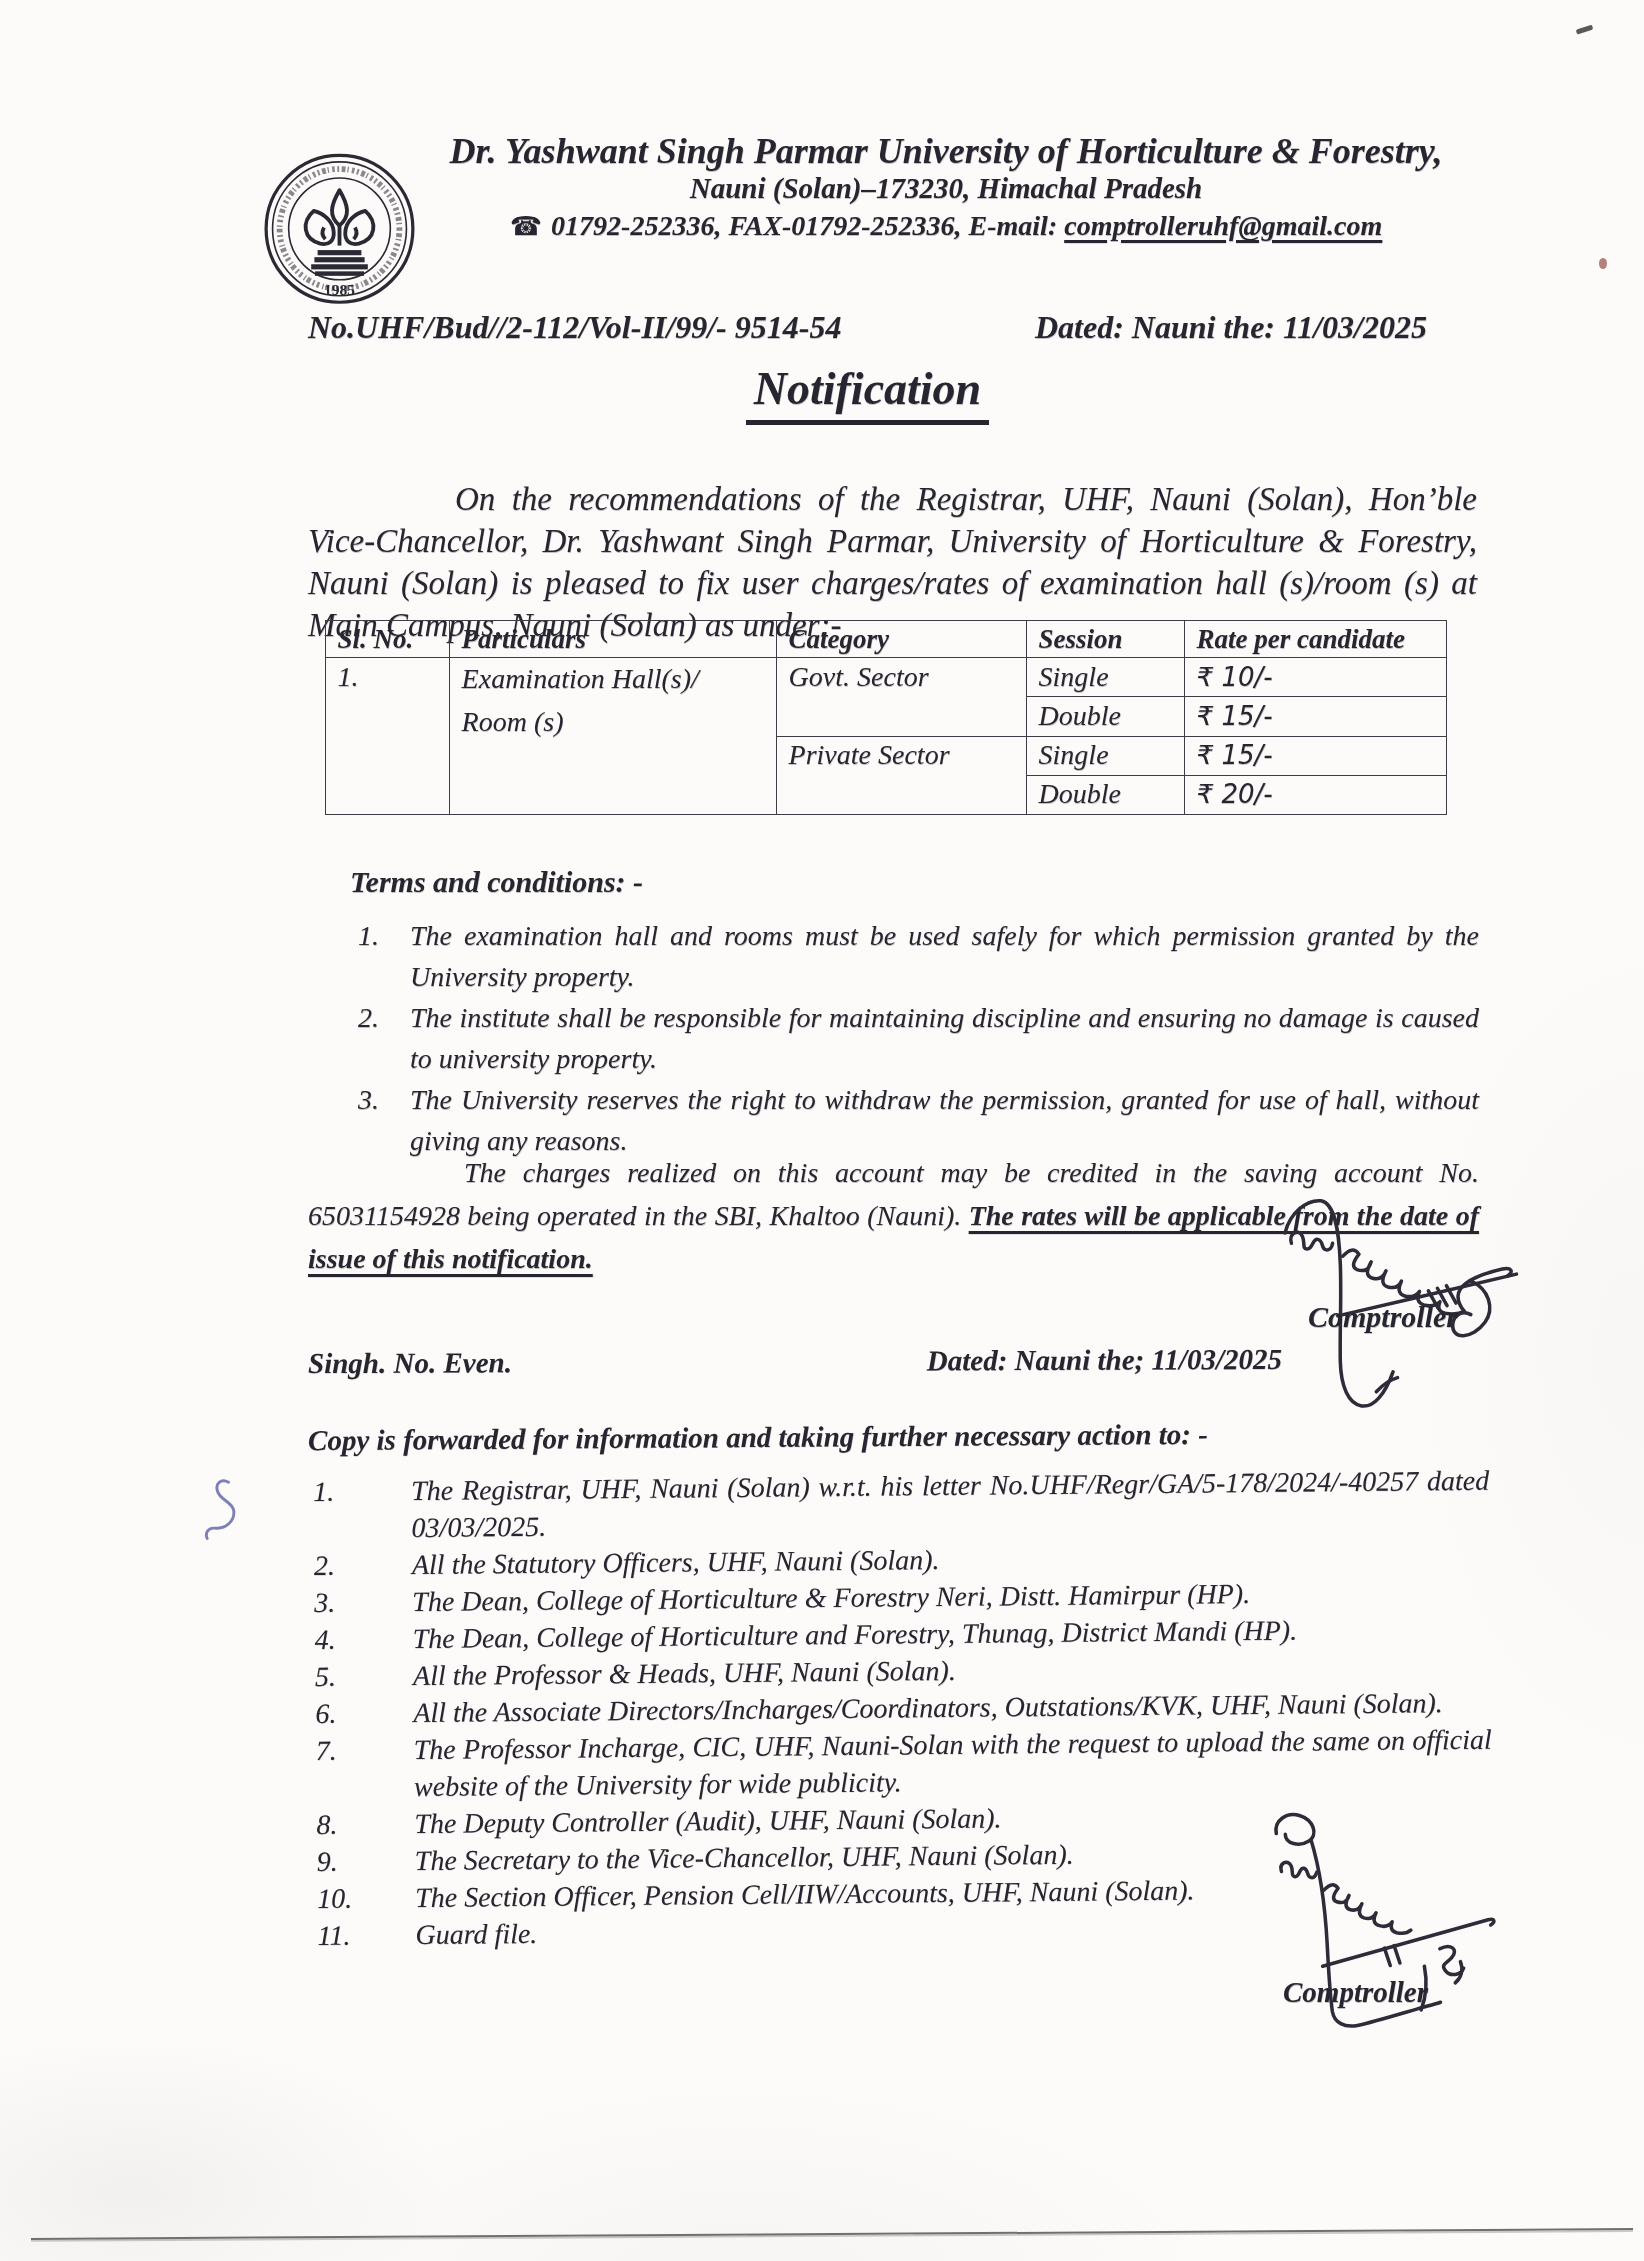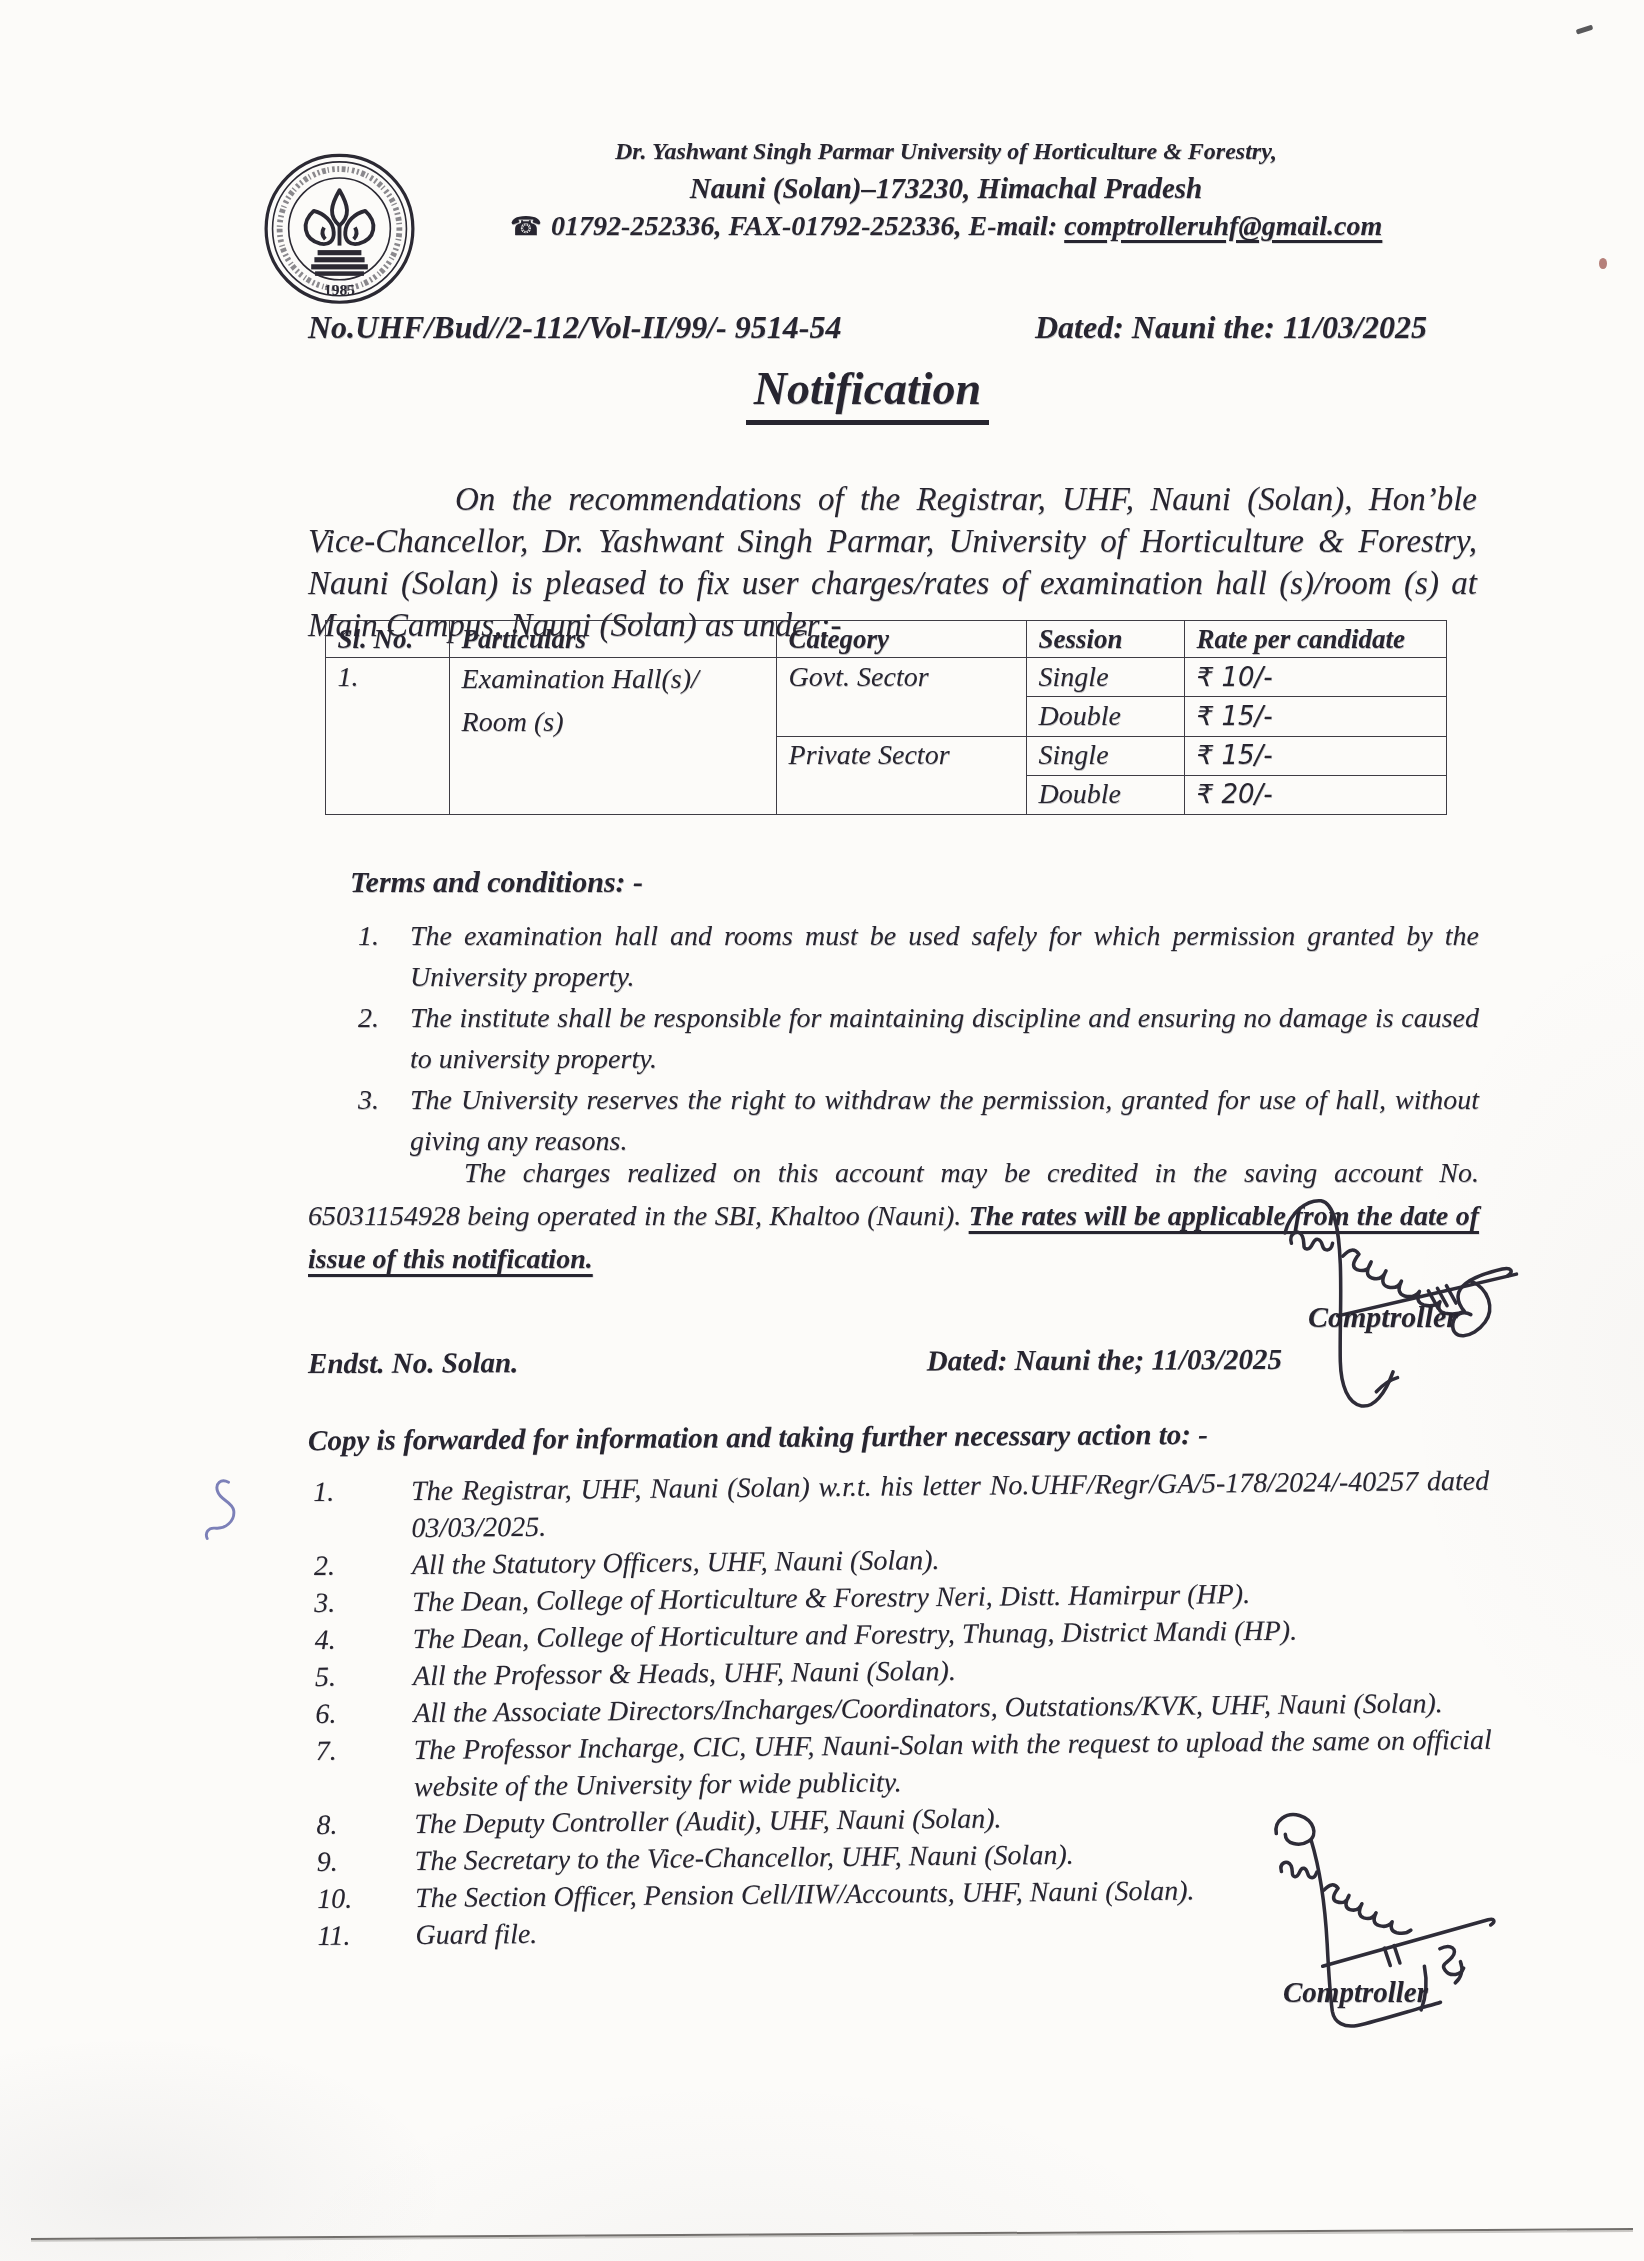--- a/index.html
+++ b/index.html
@@ -17,21 +17,21 @@
     overflow:hidden;
   }
   .abs{position:absolute;}
   .it{font-style:italic;}
   .bi{font-style:italic;font-weight:bold;}
   .soft{text-shadow:0.4px 0.5px 0.6px rgba(40,38,52,.28);}
 
   
   .logo{top:131px;left:262px;}
   .header-lines{top:133px;left:428px;width:1036px;text-align:center;}
-  .header-lines .h1{font-size:24px;line-height:37px;text-align:center;}
+  .header-lines .h1{font-size:36px;line-height:37px;text-align:center;}
   .header-lines .h2{font-size:29px;line-height:37px;}
   .header-lines .h3{font-size:29px;line-height:37px;}
   .header-lines .h4{font-size:28px;line-height:37px;white-space:nowrap;}
   .phone-icon{font-family:"DejaVu Sans",sans-serif;font-style:normal;font-size:26px;margin-right:9px;}
   .email{text-decoration:underline;text-decoration-thickness:2.6px;text-underline-offset:4.5px;margin-top:30px;}
 
   
   .ref-row{top:309px;left:308px;width:1119px;display:flex;justify-content:space-between;font-size:32px;}
 
   
@@ -198,21 +198,21 @@
       <path d="M24,78 c-5,-15 11,-24 17,-11 c5,11 -1,19 7,20 c10,1 8,-17 17,-15 c9,2 5,14 12,16 c7,2 10,-4 11,-10"></path>
       <path d="M104,98 q15,-17 25,-3 q-15,19 -3,24 q17,6 22,-12 q-12,21 1,25 q16,5 22,-11 q-11,21 3,25 q15,4 21,-9 q-9,19 5,23 q15,4 23,-7 q-7,17 7,21 q16,4 25,-5 q-6,15 8,18 q18,3 30,-3 C262,146 310,128 352,118 C366,115 370,122 360,129"></path>
       <path d="M96,191 C180,172 300,143 374,126"></path>
       <path d="M237,152 l15,27 M251,148 l15,27 M265,144 l15,27"></path>
       <path d="M302,136 C332,149 340,180 325,201 C306,227 272,230 275,203 C277,188 291,182 303,189"></path>
     </g>
   </svg>
   <div class="abs comptroller1 bi soft">Comptroller</div>
 
   <div class="abs endst-row bi soft">
-    <span>Endst. No. Solan.</span>
+    <span>Singh. No. Even.</span>
     <span>Dated: Nauni the; 11/03/2025</span>
   </div>
   <div class="abs copy-h bi soft">Copy is forwarded for information and taking further necessary action to: -</div>
 
   <div class="abs recipients soft">
     <div class="r-item">
         <span class="num">1.</span>
         <span class="txt">The Registrar, UHF, Nauni (Solan) w.r.t. his letter No.UHF/Regr/GA/5-178/2024/-40257 dated 03/03/2025.</span>
       </div>
     <div class="r-item">

